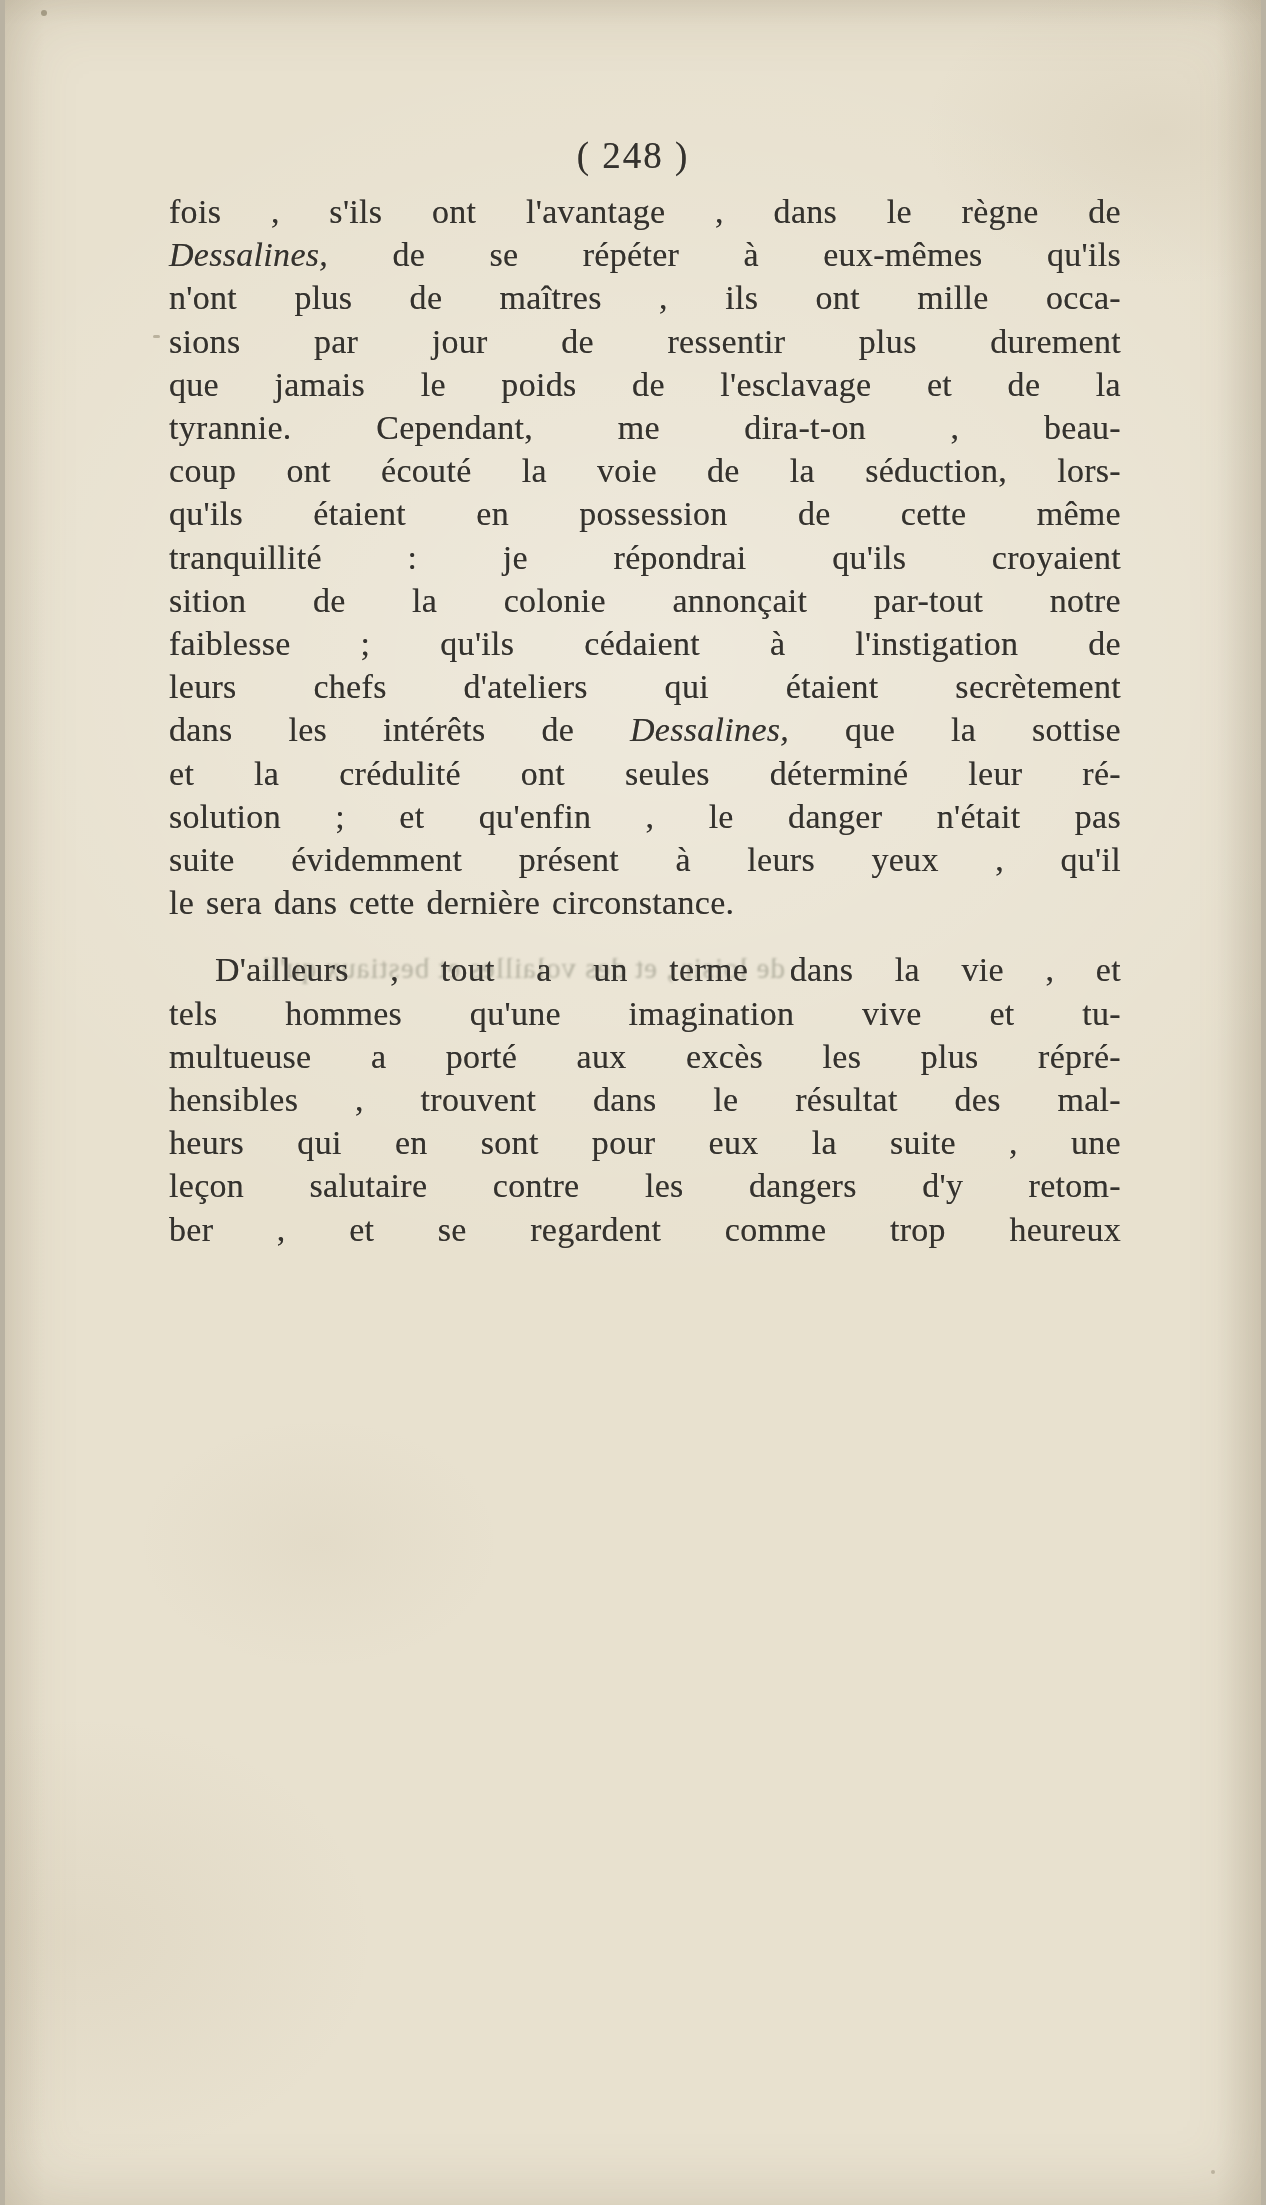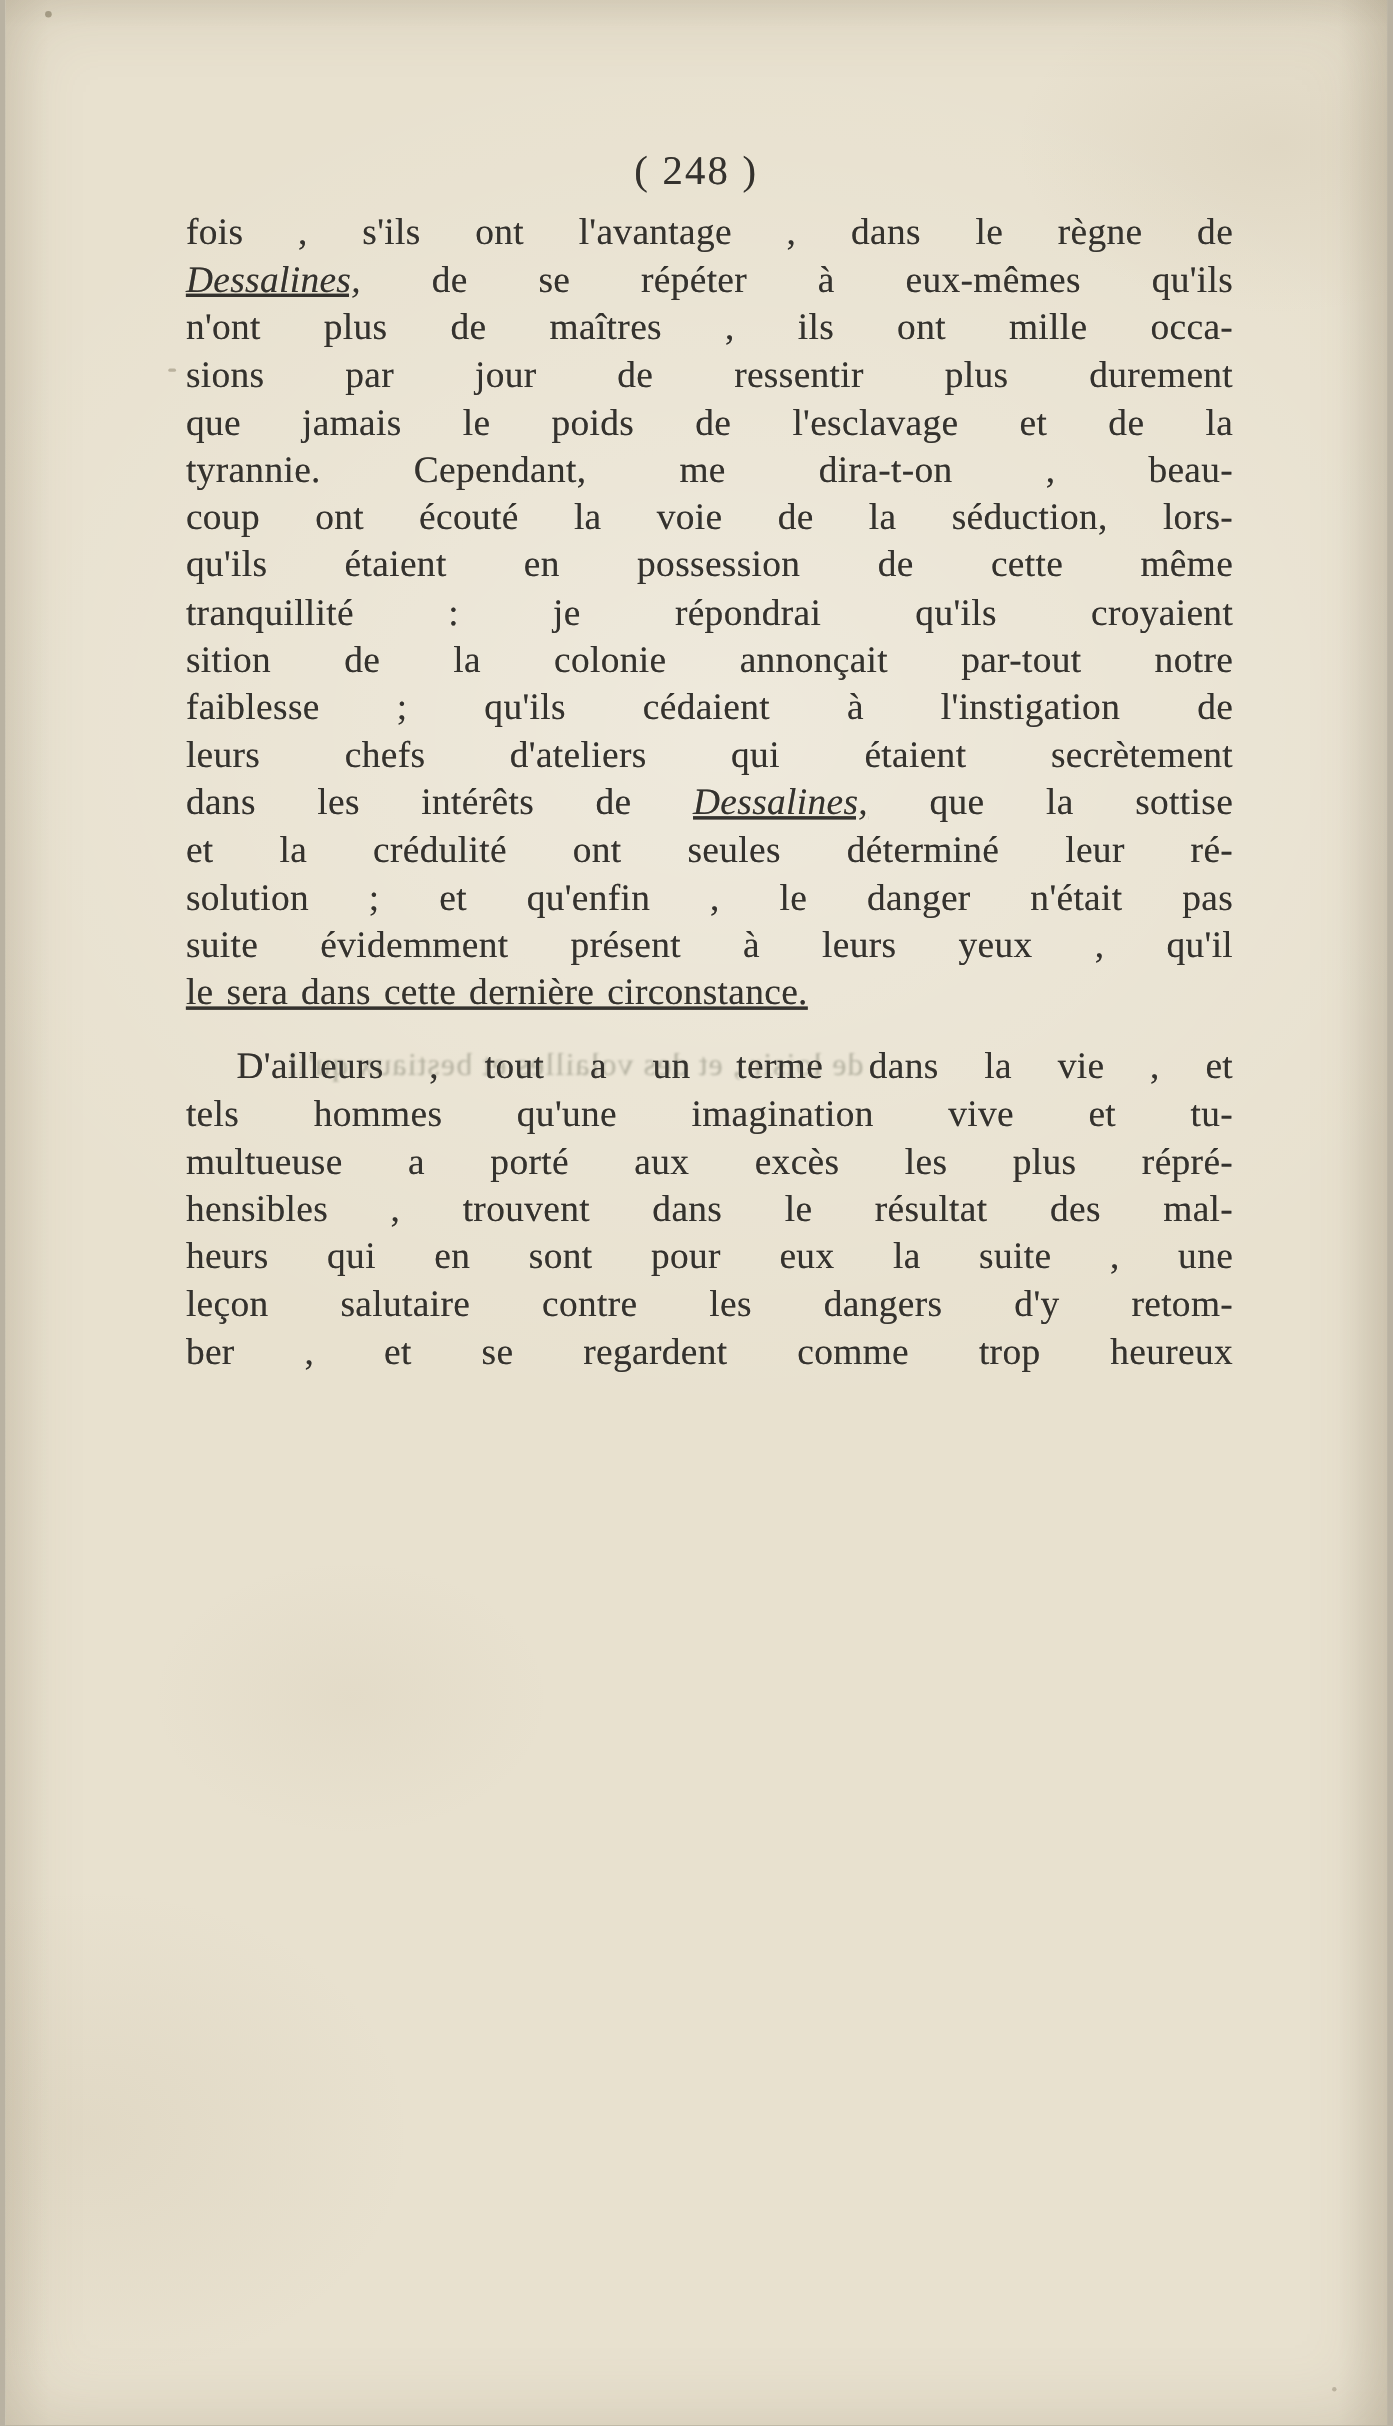--- a/index.html
+++ b/index.html
@@ -44,23 +44,23 @@
     word-spacing: 3px;
     text-shadow: 0 0 0.6px rgba(52,50,46,0.55);
   }
   .para { margin: 0; }
   .para + .para { margin-top: 24px; }
   .line {
     text-align: justify;
     text-align-last: justify;
     white-space: normal;
   }
-  .line.no-just { text-align-last: left; text-decoration: underline; }
+  .line.no-just { text-align-last: left; }
   .para.indent .line:first-child { text-indent: 46px; }
-  .seg.italic { font-style: italic; text-decoration: underline; }
+  .seg.italic { font-style: italic; }
   .bleedthrough {
     position: absolute;
     top: 952px;
     left: 168px;
     width: 700px;
     font-size: 29px;
     letter-spacing: 1px;
     color: rgba(95,98,78,0.38);
     transform: scaleX(-1);
     filter: blur(1.1px);

